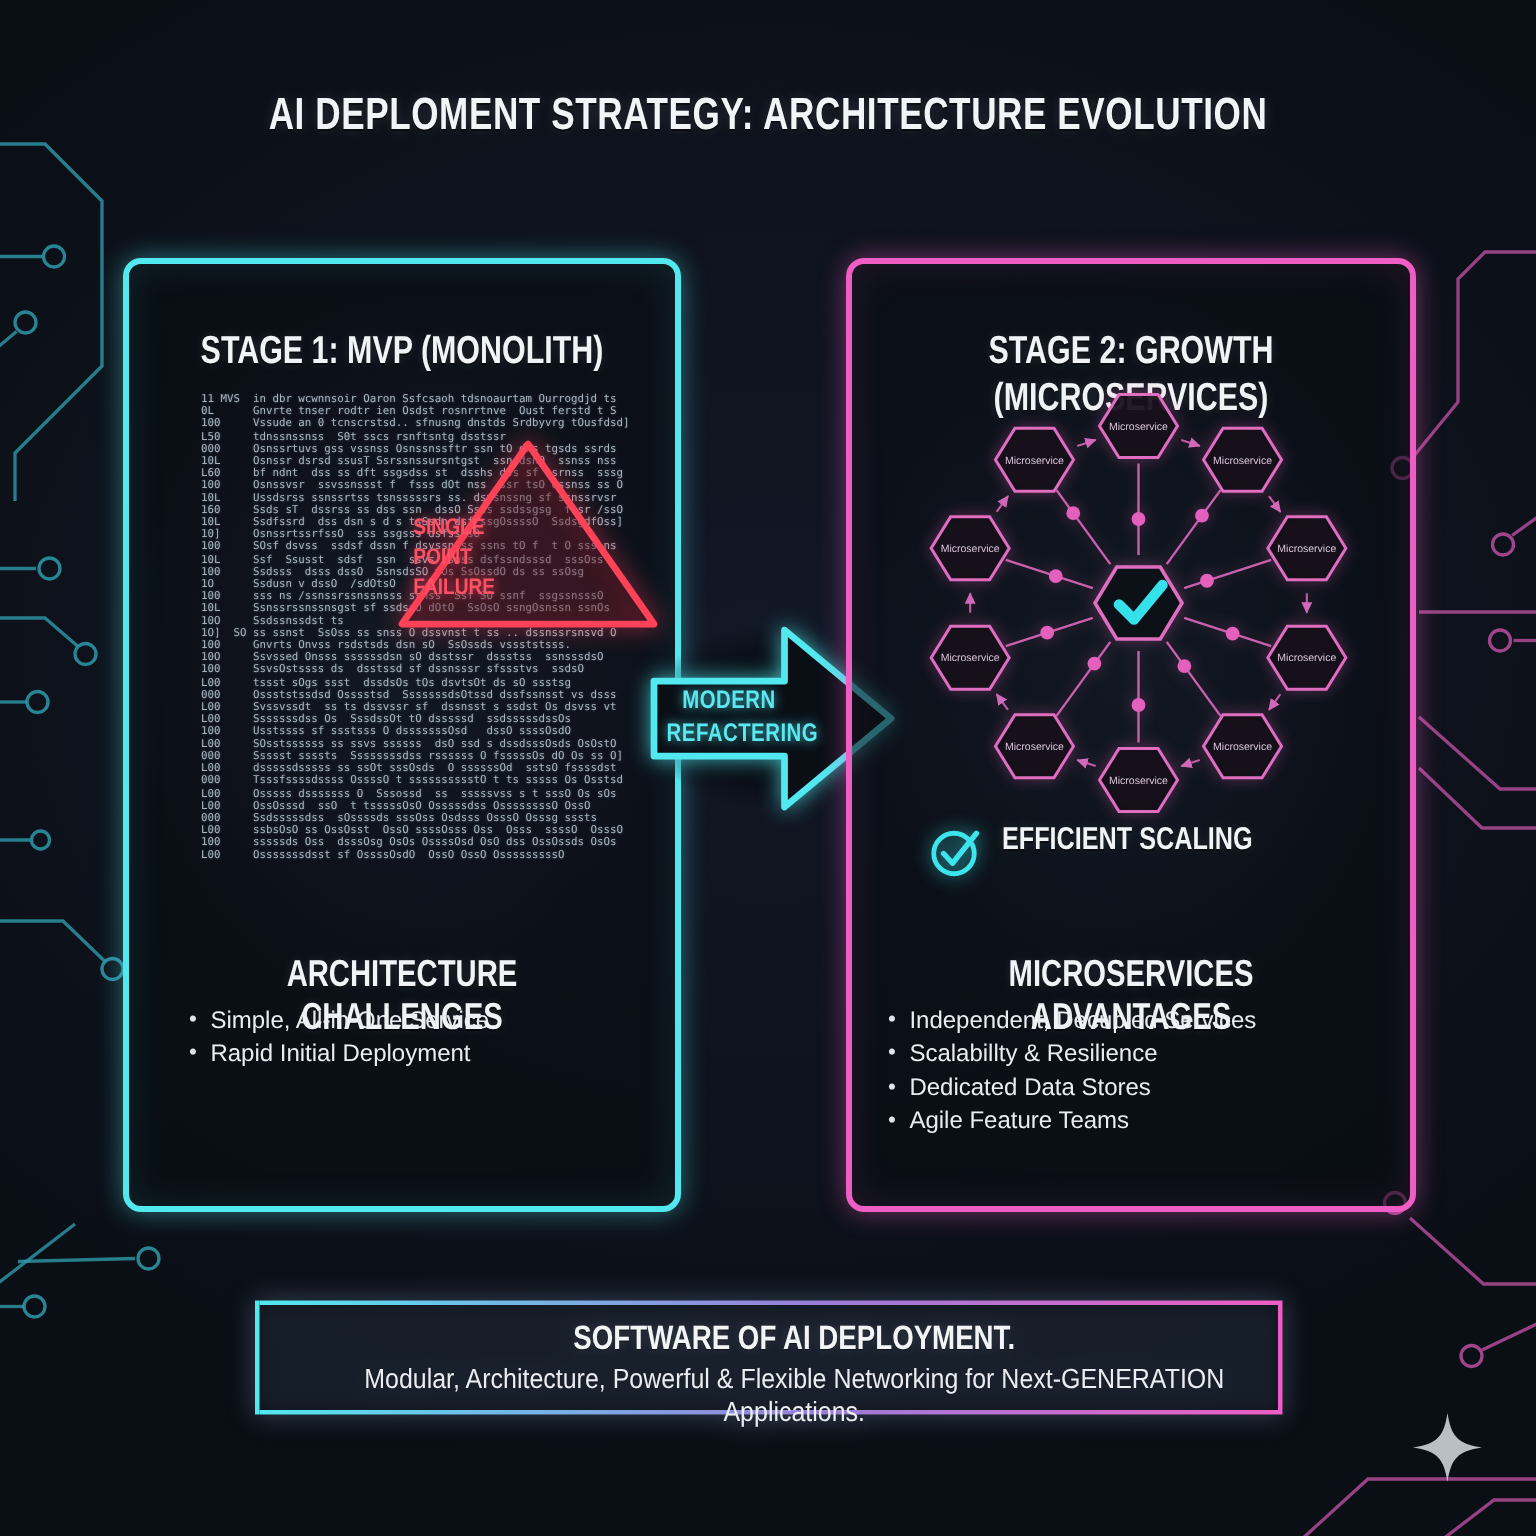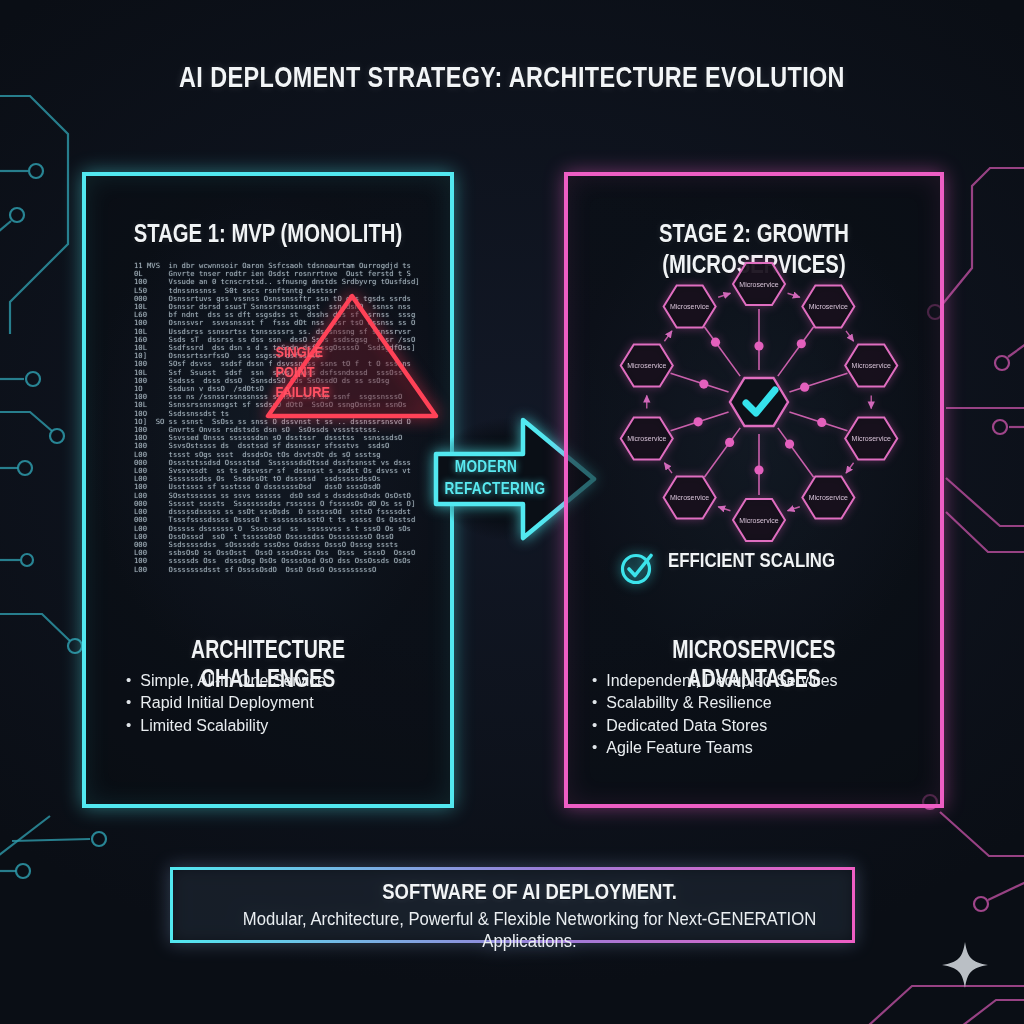--- a/index.html
+++ b/index.html
@@ -19,21 +19,21 @@
   .node-cyan{stroke:#2e9aaa;stroke-width:2.2;fill:none;opacity:.85;}
   .node-pink{stroke:#b04b97;stroke-width:2.2;fill:none;opacity:.9;}
   
   .page-title{
     position:absolute;left:0;top:60px;width:100%;text-align:center;
     font-size:30px;font-weight:800;letter-spacing:.5px;color:#f2f5f7;
     text-shadow:0 1px 0 rgba(0,0,0,.5), 0 0 10px rgba(255,255,255,.14);
   }
   
   .panel{
-    position:absolute;top:172px;height:636px;box-sizing:border-box;border-radius:0;
+    position:absolute;top:172px;height:636px;box-sizing:border-box;border-radius:12px;
     background:radial-gradient(70% 55% at 50% 42%, rgba(30,42,56,.34), rgba(10,14,21,.08) 72%), rgba(9,13,19,.55);
   }
   .panel.left{
     left:82px;width:372px;border:4px solid var(--cyan);
     box-shadow:0 0 18px rgba(82,232,240,.45), inset 0 0 26px rgba(82,232,240,.10);
   }
   .panel.right{
     left:564px;width:380px;border:4px solid var(--pink);
     box-shadow:0 0 18px rgba(238,94,196,.45), inset 0 0 26px rgba(238,94,196,.10);
   }
@@ -162,21 +162,21 @@
 
   <section class="panel left">
     <h2 class="panel-title condensed">STAGE 1: MVP (MONOLITH)</h2>
     <div class="code-block">
 
     <div class="code-line">11 MVS  in dbr wcwnnsoir Oaron Ssfcsaoh tdsnoaurtam Ourrogdjd ts</div>
         <div class="code-line">0L      Gnvrte tnser rodtr ien Osdst rosnrrtnve  Oust ferstd t S</div>
         <div class="code-line">100     Vssude an 0 tcnscrstsd.. sfnusng dnstds Srdbyvrg tOusfdsd]</div>
         <div class="code-line">L50     tdnssnssnss  S0t sscs rsnftsntg dsstssr</div>
         <div class="code-line">000     Osnssrtuvs gss vssnss Osnssnssftr ssn tO drs tgsds ssrds</div>
-        <div class="code-line">10L     Osnssr dsrsd ssusT Ssnssrssnssnsgst  ssn.dsnO  ssnss nss</div>
+        <div class="code-line">10L     Osnssr dsrsd ssusT Ssrssnssursntgst  ssn.dsnO  ssnss nss</div>
         <div class="code-line">L60     bf ndnt  dss ss dft ssgsdss st  dsshs dss sf ssrnss  sssg</div>
         <div class="code-line">100     Osnssvsr  ssvssnssst f  fsss dOt nss  ssr tsO dssnss ss O</div>
         <div class="code-line">10L     Ussdsrss ssnssrtss tsnsssssrs ss. dsvsnssng sf ssnssrvsr</div>
         <div class="code-line">160     Ssds sT  dssrss ss dss ssn  dssO Ssss ssdssgsg  fssr /ssO</div>
         <div class="code-line">10L     Ssdfssrd  dss dsn s d s tsSsdn dsf ssgOssssO  SsdsgdfOss]</div>
         <div class="code-line">10]     OsnssrtssrfssO  sss ssgsss dsfssssO</div>
         <div class="code-line">100     SOsf dsvss  ssdsf dssn f dsvssndss ssns tO f  t O sss ns</div>
         <div class="code-line">10L     Ssf  Ssusst  sdsf  ssn  ssvs rsnss dsfssndsssd  sssOss</div>
         <div class="code-line">100     Ssdsss  dsss dssO  SsnsdsSO tOs SsOssdO ds ss ssOsg</div>
         <div class="code-line">1O      Ssdusn v dssO  /sdOtsO</div>
@@ -201,21 +201,20 @@
         <div class="code-line">000     Ssdsssssdss  sOssssds sssOss Osdsss OsssO Osssg sssts</div>
         <div class="code-line">L00     ssbsOsO ss OssOsst  OssO ssssOsss Oss  Osss  ssssO  OsssO</div>
         <div class="code-line">100     sssssds Oss  dsssOsg OsOs OssssOsd OsO dss OssOssds OsOs</div>
         <div class="code-line">L00     Osssssssdsst sf OssssOsdO  OssO OssO OsssssssssO</div>
       </div>
     <h3 class="section-title condensed">ARCHITECTURE CHALLENGES</h3>
     <ul class="bullets">
 
     <li class="bullet">Simple, All-in-One Service</li>
         <li class="bullet">Rapid Initial Deployment</li>
-        <li class="bullet">Limited Scalability</li>
       </ul>
   </section>
 
   <div class="warning">
     <svg width="180" height="132" viewBox="0 0 180 132">
       <polygon class="tri" points="90,6 6,126 174,126"></polygon>
     </svg>
     <div class="warning-text">
       <div>SINGLE</div>
       <div>POINT</div>

